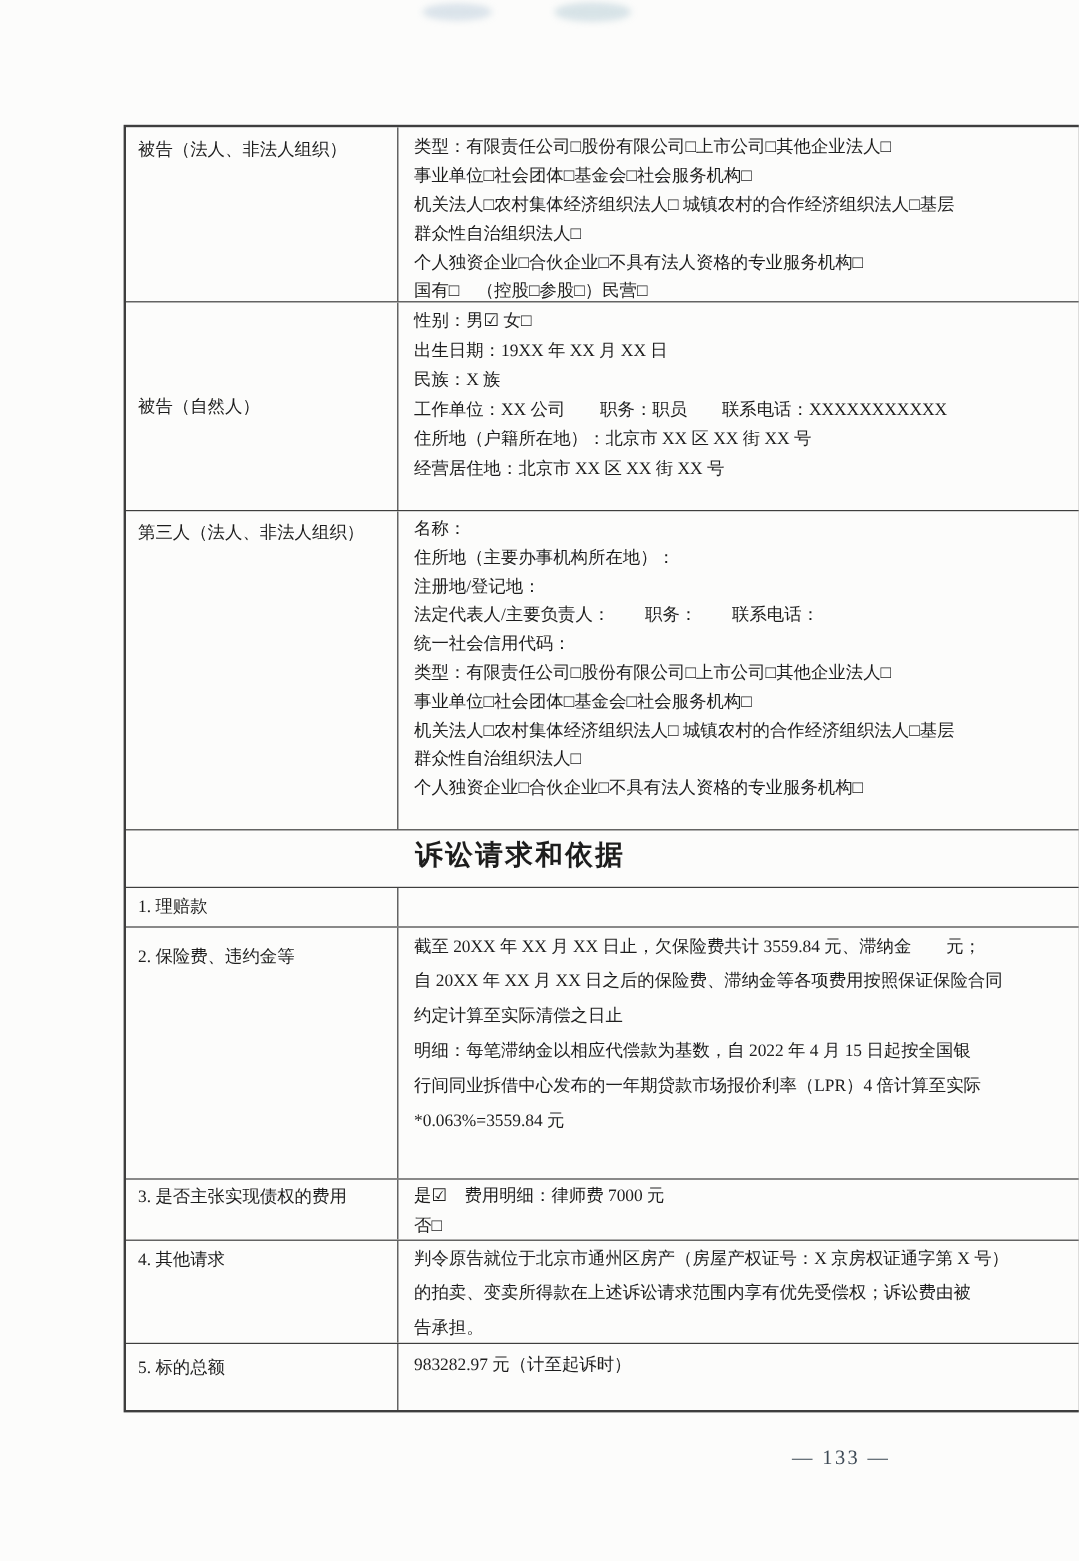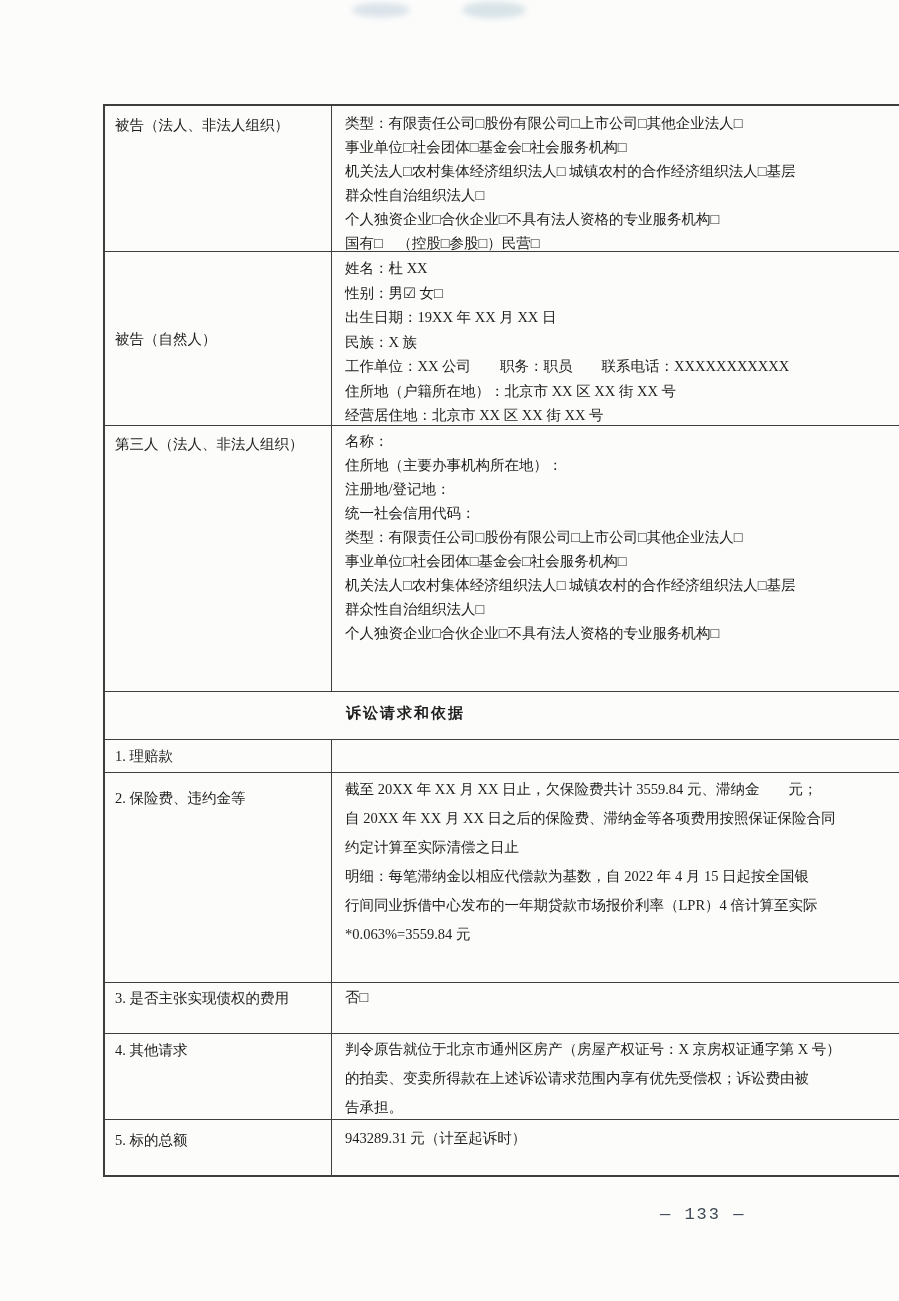--- a/index.html
+++ b/index.html
@@ -75,36 +75,36 @@
   }
   .vc {
     display: flex;
     align-items: center;
     padding-top: 0 !important;
   }
   .section-row {
     display: block;
   }
   .stitle {
-    font-size: 15px;
+    font-size: 23px;
     font-weight: bold;
     letter-spacing: 2px;
     line-height: 28px;
     padding-left: 241px;
     padding-top: 7px;
     white-space: nowrap;
   }
   .page-num {
     position: absolute;
     left: 660px;
     top: 1205px;
     font-size: 17px;
     letter-spacing: 2px;
     color: #3e4a56;
-    font-family: Liberation Mono, monospace;
+    font-family: Liberation Serif, serif;
     white-space: nowrap;
   }
 </style>
 </head>
 <body>
 
 <div class="page">
 
   <div class="smudge smudge-a"></div>
   <div class="smudge smudge-b"></div>
@@ -119,36 +119,36 @@
         <div class="ln">机关法人□农村集体经济组织法人□ 城镇农村的合作经济组织法人□基层</div>
         <div class="ln">群众性自治组织法人□</div>
         <div class="ln">个人独资企业□合伙企业□不具有法人资格的专业服务机构□</div>
         <div class="ln">国有□　（控股□参股□）民营□</div>
       </div>
     </div>
 
     <div class="trow" style="height:174px">
       <div class="cl vc">被告（自然人）</div>
       <div class="cc" style="padding-top:4px; line-height:24.5px">
-        <div class="ln">姓名：杜 XX</div>
         <div class="ln">性别：男☑ 女□</div>
         <div class="ln">出生日期：19XX 年 XX 月 XX 日</div>
         <div class="ln">民族：X 族</div>
         <div class="ln">工作单位：XX 公司　　职务：职员　　联系电话：XXXXXXXXXXX</div>
         <div class="ln">住所地（户籍所在地）：北京市 XX 区 XX 街 XX 号</div>
         <div class="ln">经营居住地：北京市 XX 区 XX 街 XX 号</div>
       </div>
     </div>
 
     <div class="trow" style="height:266px">
       <div class="cl" style="padding-top:7px">第三人（法人、非法人组织）</div>
       <div class="cc" style="padding-top:3px; line-height:24px">
         <div class="ln">名称：</div>
         <div class="ln">住所地（主要办事机构所在地）：</div>
         <div class="ln">注册地/登记地：</div>
+        <div class="ln">法定代表人/主要负责人：　　职务：　　联系电话：</div>
         <div class="ln">统一社会信用代码：</div>
         <div class="ln">类型：有限责任公司□股份有限公司□上市公司□其他企业法人□</div>
         <div class="ln">事业单位□社会团体□基金会□社会服务机构□</div>
         <div class="ln">机关法人□农村集体经济组织法人□ 城镇农村的合作经济组织法人□基层</div>
         <div class="ln">群众性自治组织法人□</div>
         <div class="ln">个人独资企业□合伙企业□不具有法人资格的专业服务机构□</div>
       </div>
     </div>
 
     <div class="trow section-row" style="height:48px">
@@ -167,37 +167,38 @@
         <div class="ln">约定计算至实际清偿之日止</div>
         <div class="ln">明细：每笔滞纳金以相应代偿款为基数，自 2022 年 4 月 15 日起按全国银</div>
         <div class="ln">行间同业拆借中心发布的一年期贷款市场报价利率（LPR）4 倍计算至实际</div>
         <div class="ln">*0.063%=3559.84 元</div>
       </div>
     </div>
 
     <div class="trow" style="height:51px">
       <div class="cl" style="padding-top:4px">3. 是否主张实现债权的费用</div>
       <div class="cc" style="padding-top:2px; line-height:25px">
+        <div class="ln">是☑　费用明细：律师费 7000 元</div>
         <div class="ln">否□</div>
       </div>
     </div>
 
     <div class="trow" style="height:86px">
       <div class="cl" style="padding-top:5px">4. 其他请求</div>
       <div class="cc" style="padding-top:1px; line-height:29px">
         <div class="ln">判令原告就位于北京市通州区房产（房屋产权证号：X 京房权证通字第 X 号）</div>
         <div class="ln">的拍卖、变卖所得款在上述诉讼请求范围内享有优先受偿权；诉讼费由被</div>
         <div class="ln">告承担。</div>
       </div>
     </div>
 
     <div class="trow" style="height:56px">
       <div class="cl" style="padding-top:9px">5. 标的总额</div>
       <div class="cc" style="padding-top:6px; line-height:24px">
-        <div class="ln">943289.31 元（计至起诉时）</div>
+        <div class="ln">983282.97 元（计至起诉时）</div>
       </div>
     </div>
 
   </div>
 
   <div class="page-num">— 133 —</div>
 
 </div>
 
 </body></html>

